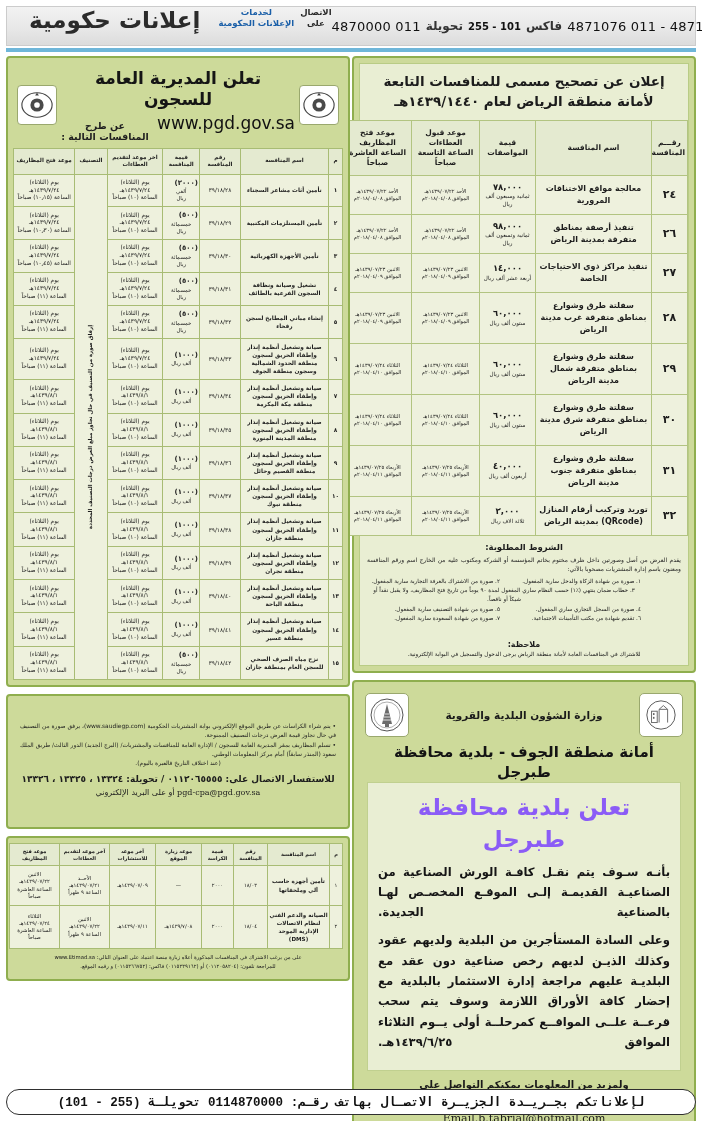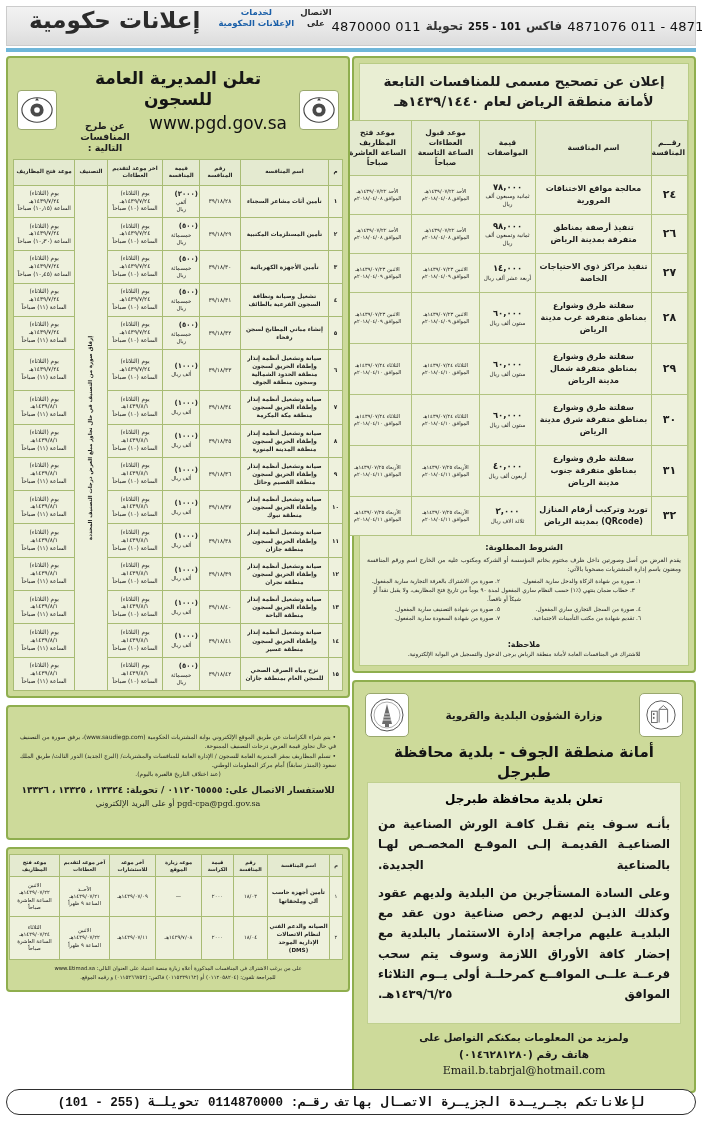--- a/index.html
+++ b/index.html
@@ -125,21 +125,21 @@
     width: 40px; height: 40px;
     border-radius: 4px;
     background: #ffffff;
     border: 1px solid #9aa86e;
     display: flex;
     align-items: center;
     justify-content: center;
     flex: 0 0 auto;
   }
   .crest svg { display: block; }
-  .crest-mid { flex: 1 1 auto; text-align: center; padding: 0 12px; }
+  .crest-mid { flex: 1 1 auto; text-align: center; padding: 0 4px; }
   .crest-title {
     font-size: 17px; font-weight: bold; color: #151515; line-height: 1.25;
   }
   .crest-sub {
     display: flex; flex-direction: row-reverse; align-items: baseline;
     justify-content: center; gap: 8px; margin-top: 2px;
   }
   .crest-sub-ar { font-size: 9.5px; font-weight: bold; color: #1f1f1f; }
   .crest-sub-url { font-size: 17px; font-weight: normal; color: #111; direction: ltr; }
 
@@ -238,21 +238,21 @@
     padding: 4px 6px 0; line-height: 1.3;
   }
   .tab-ann { text-align:center; font-size: 10px; font-weight: bold; color:#1d1d1d; padding-bottom: 6px;}
   .tab-body {
     background: #e9eed3;
     border: 1px solid #c0d08f;
     margin: 0 8px 6px;
     padding: 8px 10px 10px;
   }
   .tab-h1 {
-    text-align: center; font-size: 12px; font-weight: bold; color: #000000;
+    text-align: center; font-size: 23px; font-weight: bold; color: #8b5cf6;
     line-height: 1.4; margin-bottom: 6px;
   }
   .tab-p {
     font-size: 11.6px; font-weight: bold; color: #151515;
     line-height: 1.75; text-align: justify; text-align-last: justify;
     margin: 0 0 8px;
   }
   .tab-foot { text-align: center; padding: 0 6px 6px; }
   .tab-foot-l1 { font-size: 10px; font-weight: bold; color: #1a1a1a; line-height: 1.6;}
   .tab-foot-l2 { font-size: 10.5px; font-weight: bold; color: #1a1a1a; line-height: 1.6;}

